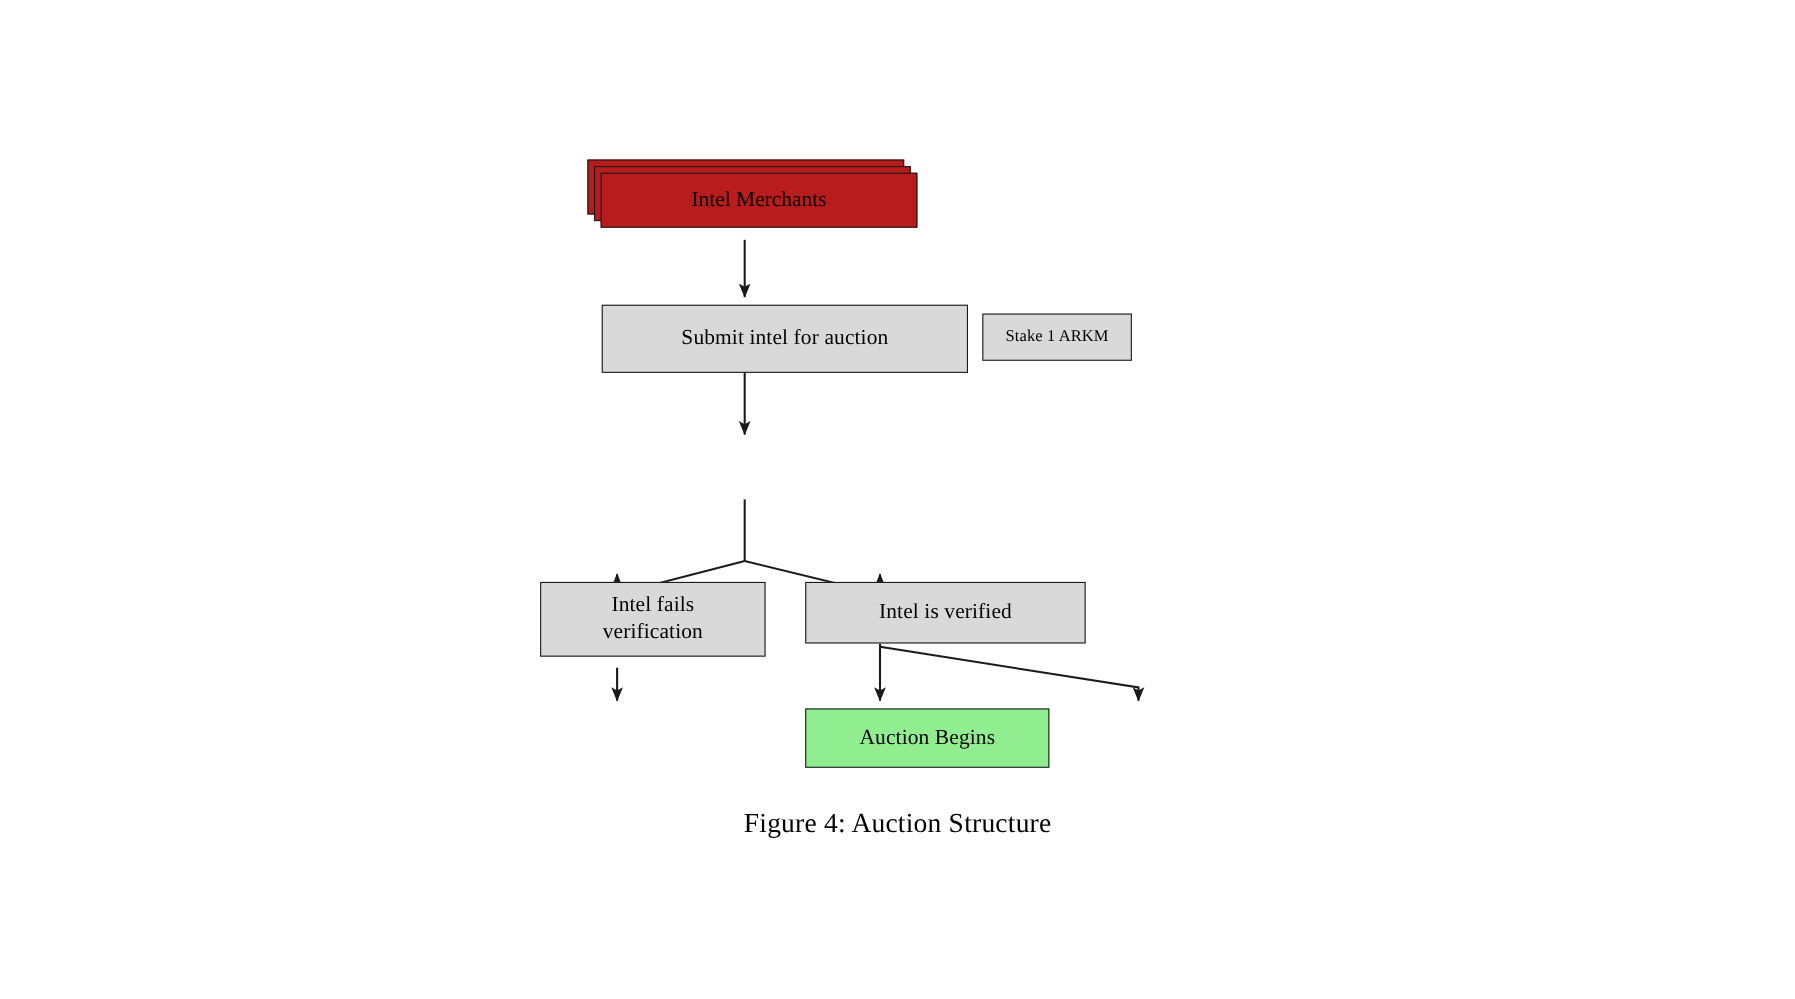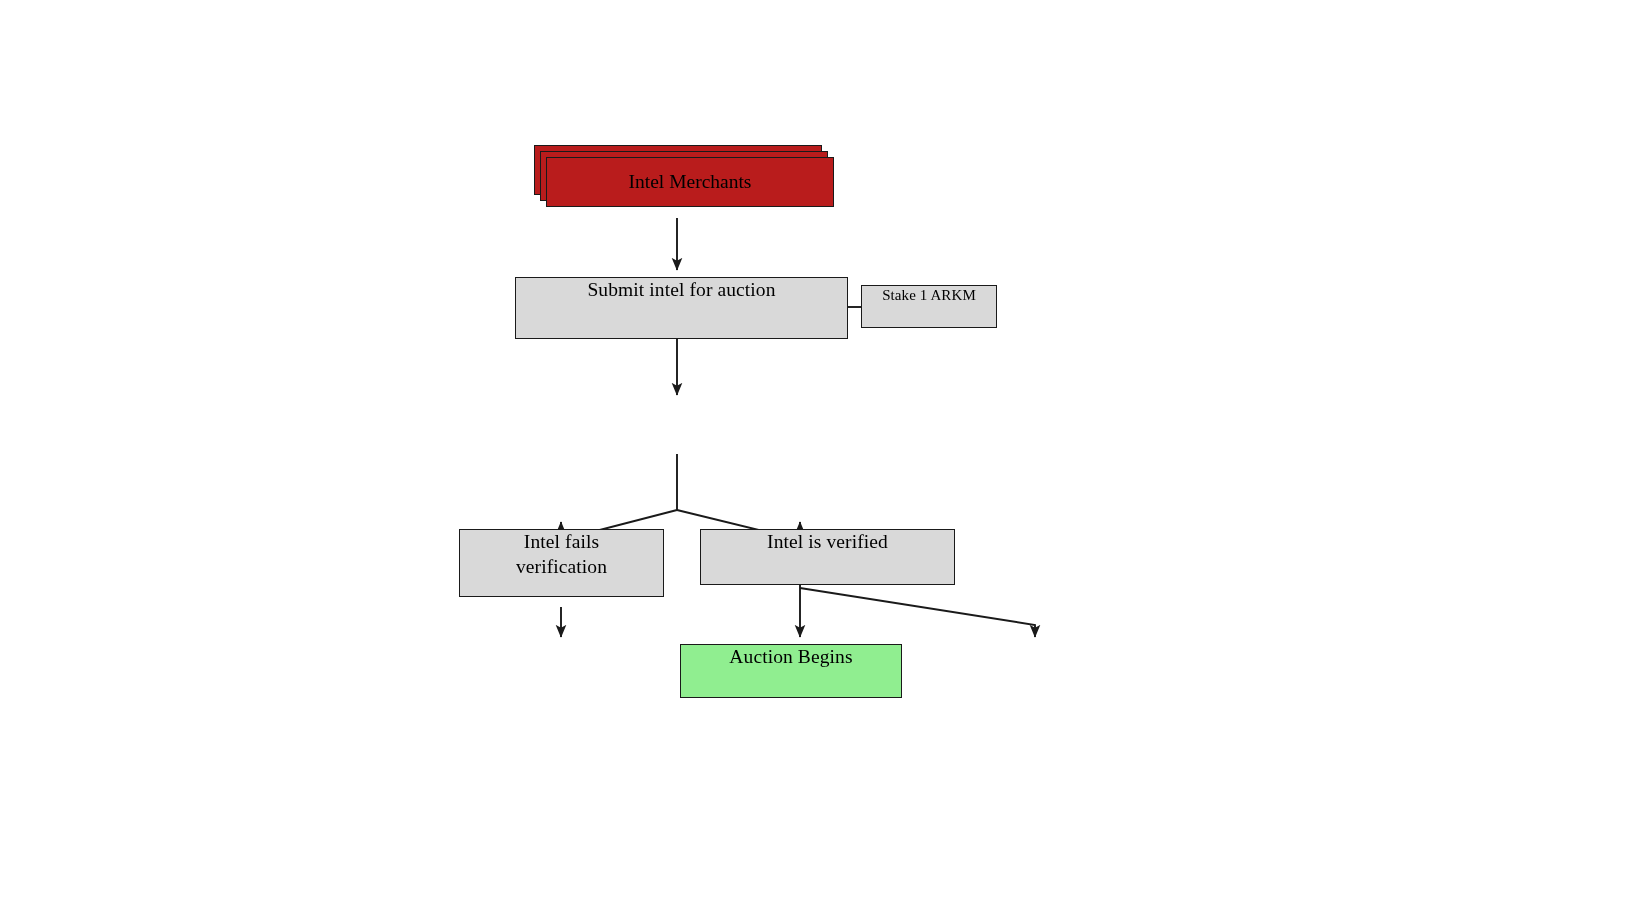--- a/index.html
+++ b/index.html
@@ -34,25 +34,26 @@
     pointer-events: none;
   }
 
   
   .node {
     position: absolute;
     box-sizing: border-box;
     border: 1.2px solid #1a1a1a;
     background: #d9d9d9;
     display: flex;
-    align-items: flex-start;
+    align-items: center;
     justify-content: center;
     text-align: center;
     line-height: 1.28;
     letter-spacing: .1px;
+    margin-left: 32px;
   }
   .node .label {
     display: block;
     padding: 0 6px;
     white-space: pre-line;
   }
 
   .node-lg  { font-size: 19.5px; }
   .node-sm  { font-size: 15px; }
 
@@ -156,19 +157,20 @@
   <div class="node node-lg" style="left:459px; top:529px; width:205px; height:68px;">
     <span class="label">Intel fails
 verification</span>
   </div>
 
   <div class="node node-lg" style="left:700px; top:529px; width:255px; height:56px;">
     <span class="label">Intel is verified</span>
   </div>
 
 
-  <div class="node node-lg node-green" style="left:680px; top:644px; width:222px; height:54px;">
+  <div class="node node-lg node-green" style="left:700px; top:644px; width:222px; height:54px;">
     <span class="label">Auction Begins</span>
   </div>
 
 
+  <div id="caption">Figure 4:  Auction Structure</div>
 
 </div>
 
 </body></html>

